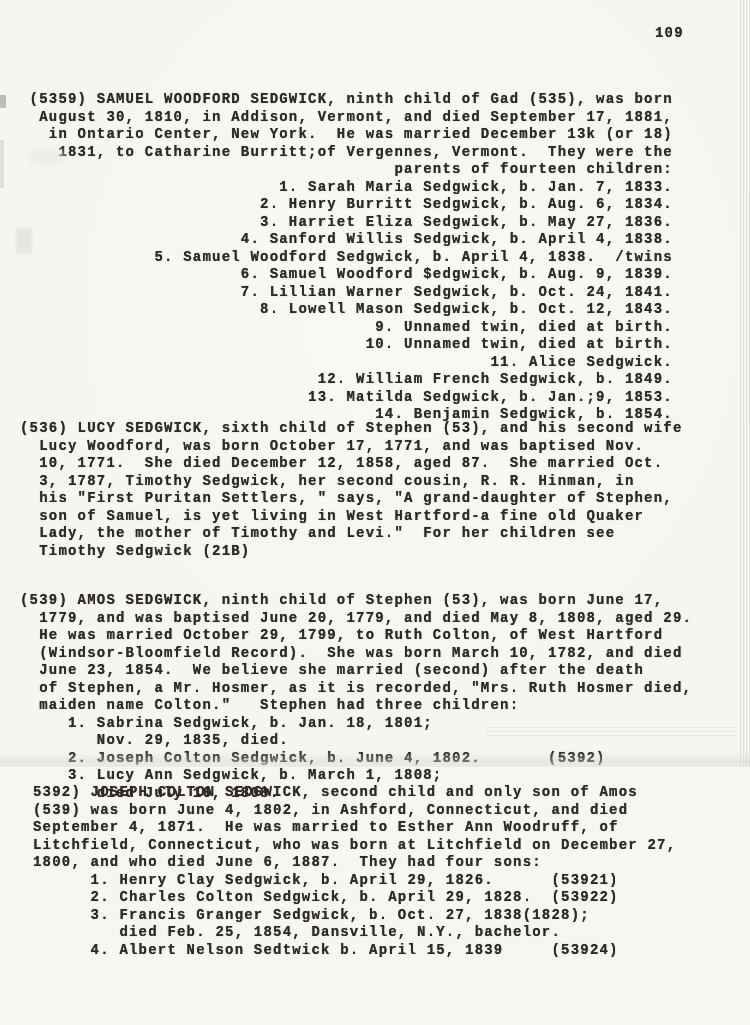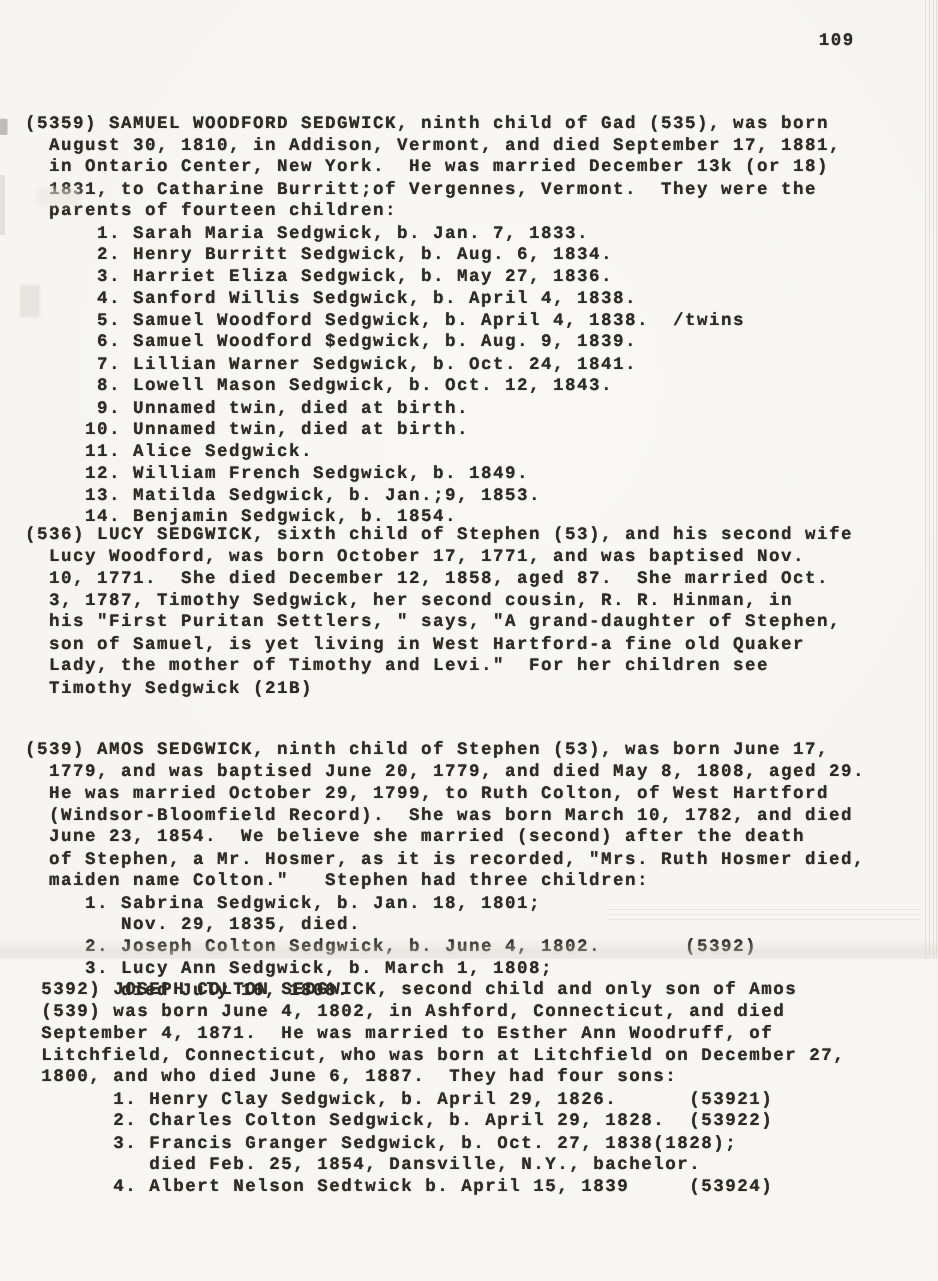--- a/index.html
+++ b/index.html
@@ -28,21 +28,21 @@
     color: #2e2b25;
     white-space: pre;
     text-shadow: 0 0 0.7px rgba(46,43,37,0.85);
   }
   .page-number {
     position: absolute;
     top: 25px;
     left: 655px;
   }
   .section { position: absolute; }
-  .sec-5359 { top: 91px;  left: 20px; }
+  .sec-5359 { top: 91px;  left: 20px; text-align: right; }
   .sec-536  { top: 420px; left: 20px; }
   .sec-539  { top: 592px; left: 20px; }
   .sec-5392 { top: 784px; left: 33px; }
 
   
   .edge-right {
     position: absolute;
     top: 0; right: 0;
     width: 10px; height: 100%;
     background: repeating-linear-gradient(

